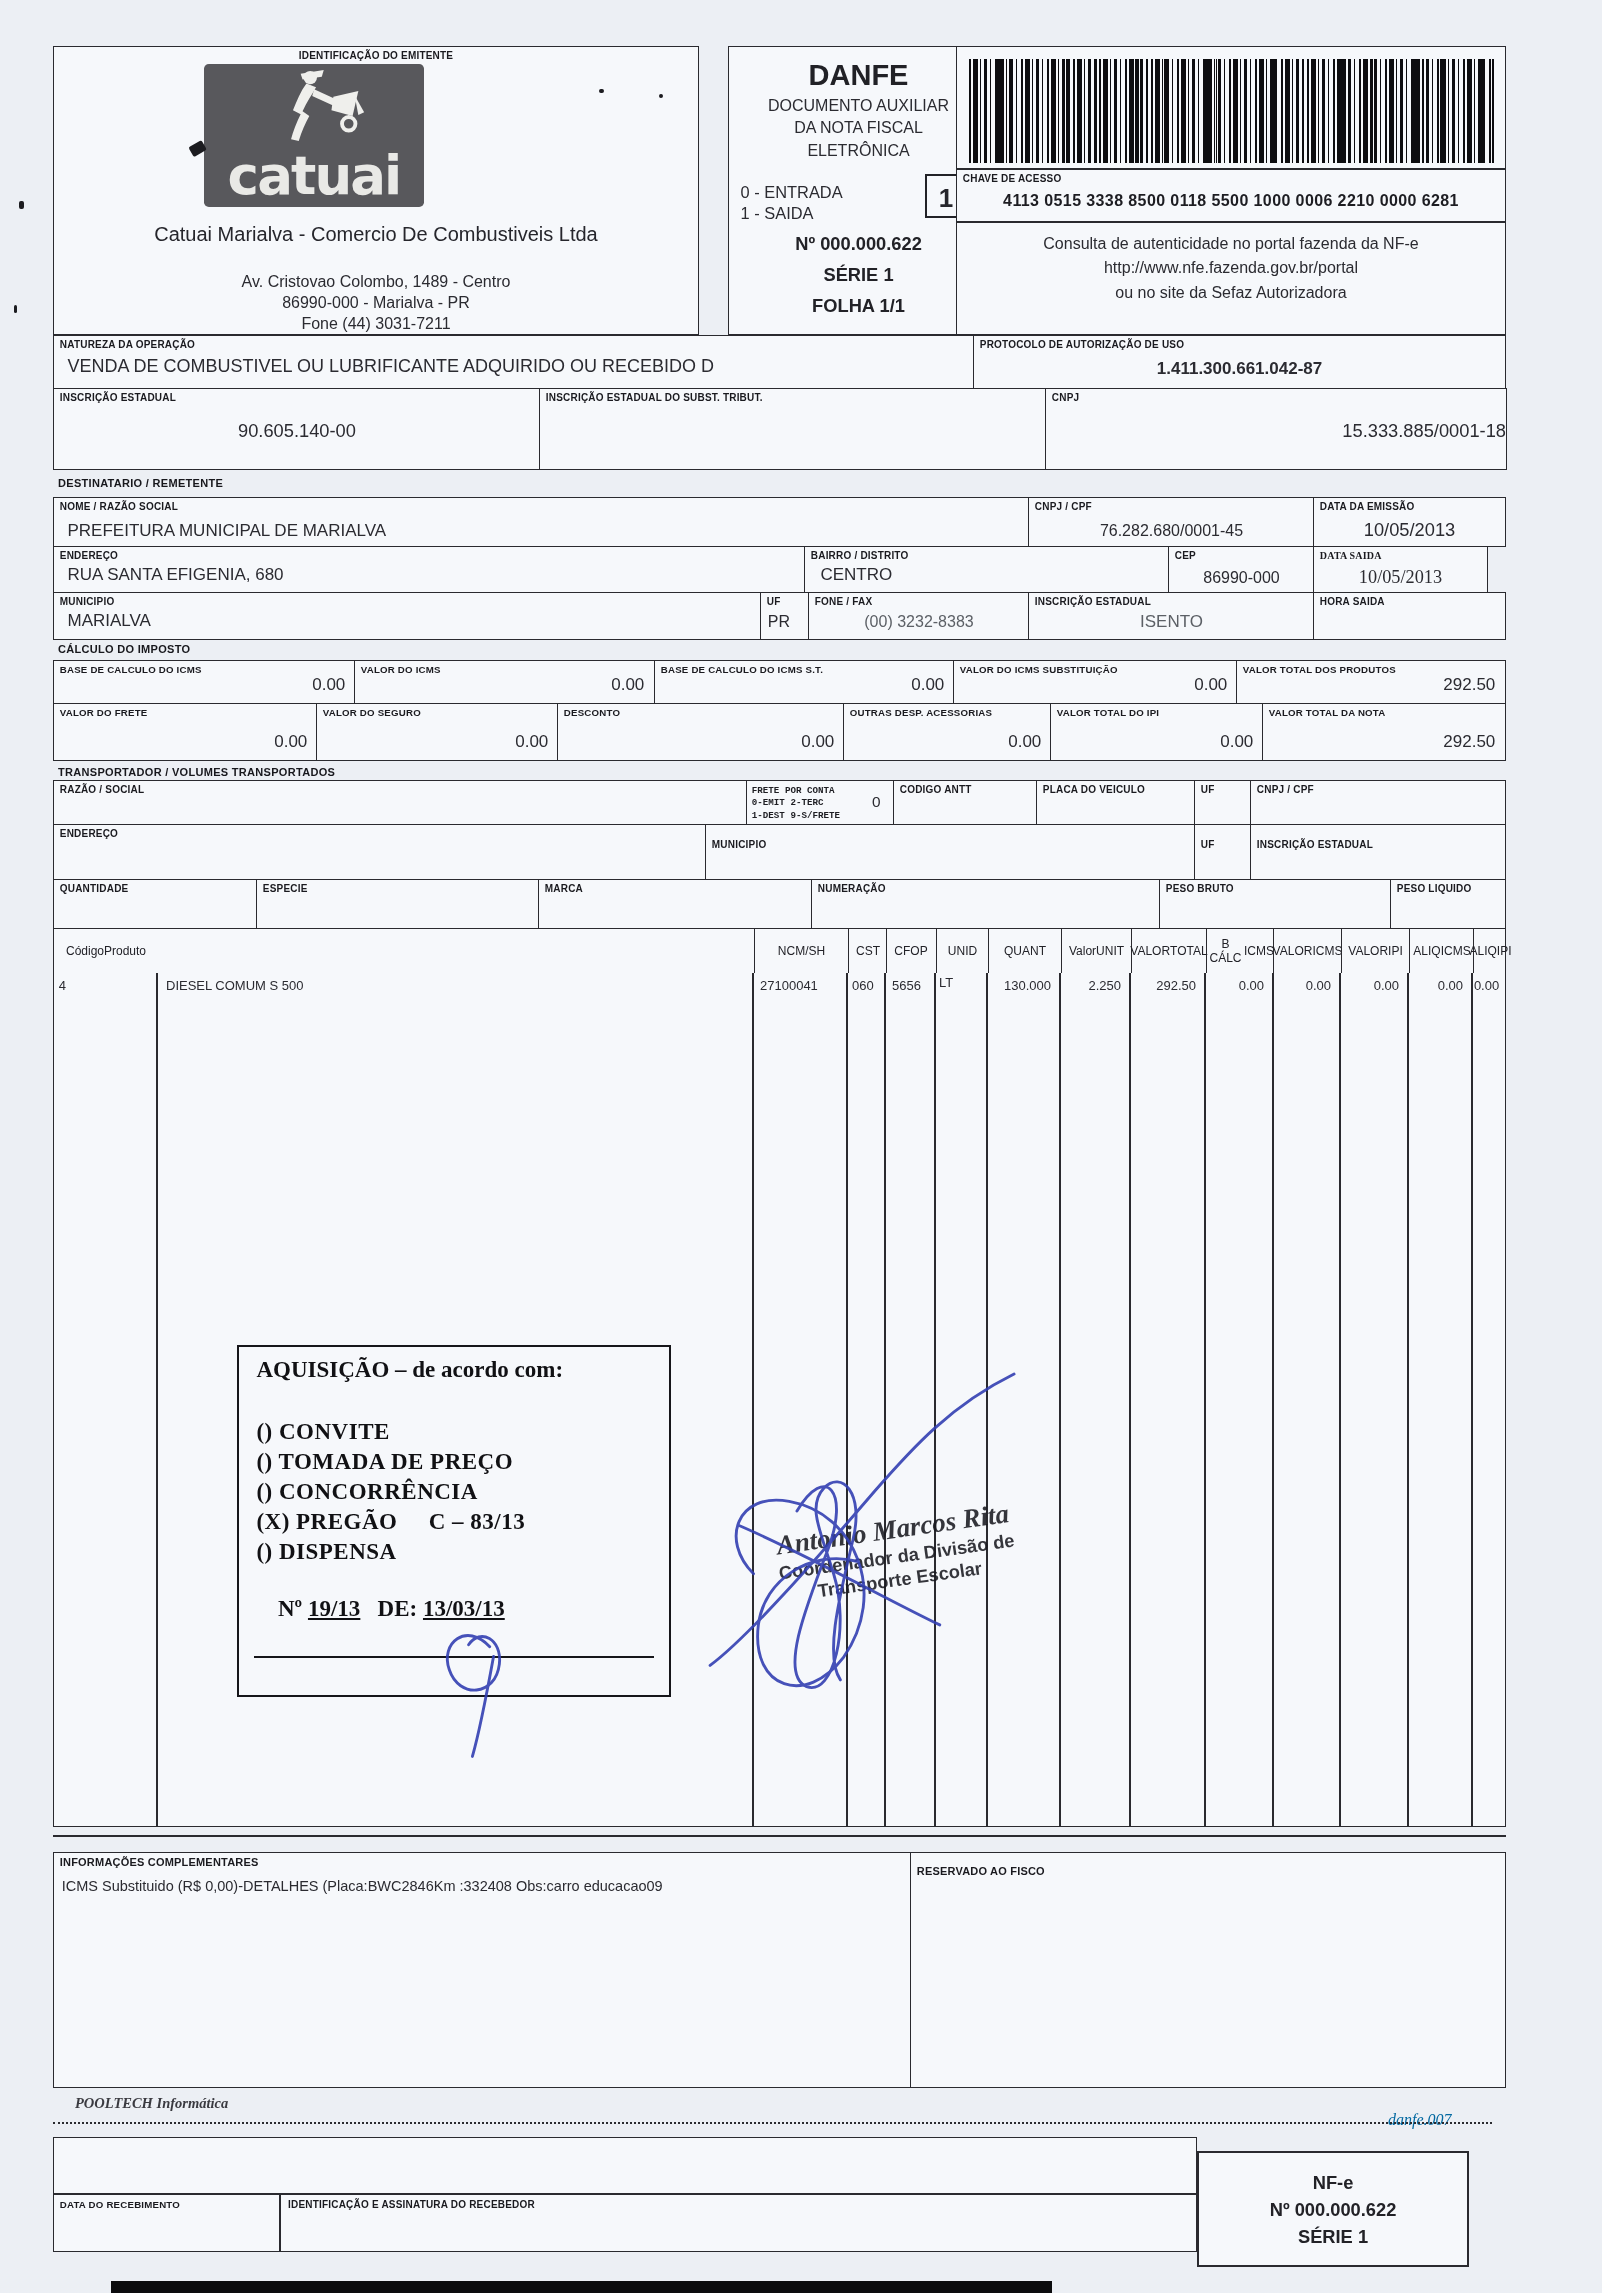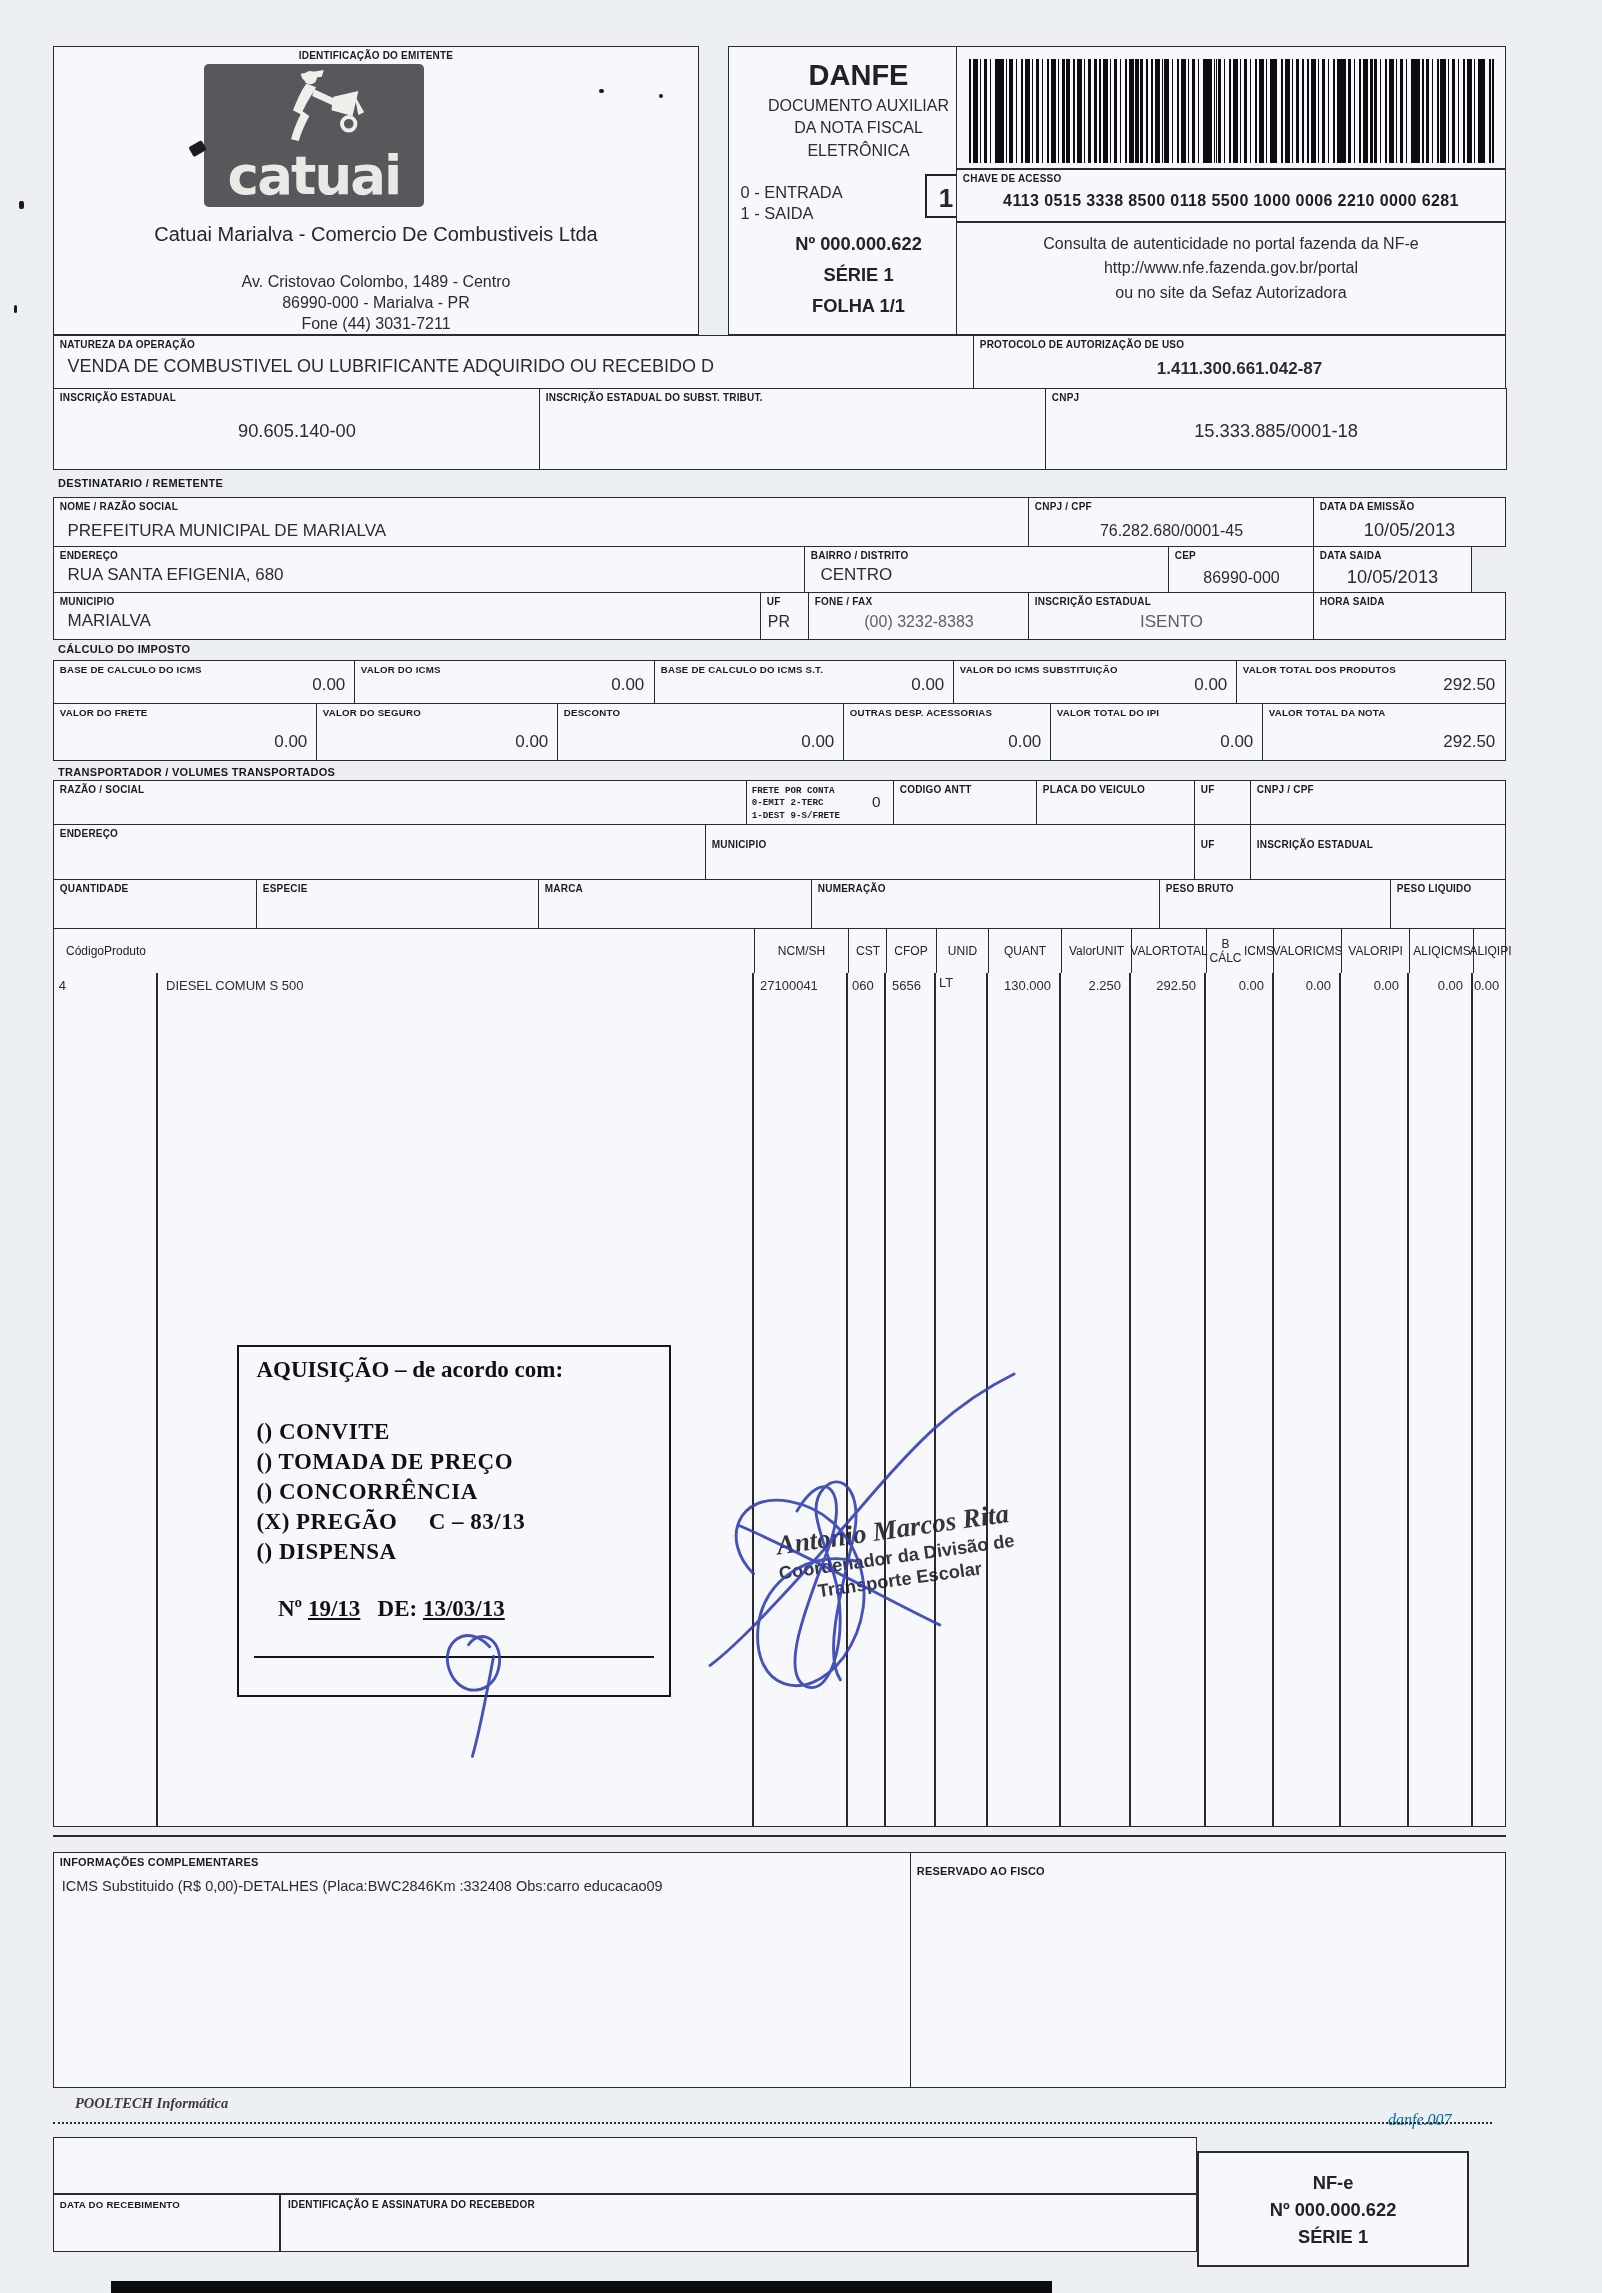--- a/index.html
+++ b/index.html
@@ -127,21 +127,21 @@
 
   <div class="bx" style="left:53px;top:388px;width:488px;height:82px;">
     <span class="l">INSCRIÇÃO ESTADUAL</span>
     <span class="v c" style="top:31px;font-size:18.3px;">90.605.140-00</span>
   </div>
   <div class="bx" style="left:539px;top:388px;width:508px;height:82px;">
     <span class="l">INSCRIÇÃO ESTADUAL DO SUBST. TRIBUT.</span>
   </div>
   <div class="bx" style="left:1045px;top:388px;width:462px;height:82px;">
     <span class="l">CNPJ</span>
-    <span class="v c" style="top:31px;font-size:18.3px;">15.333.885/0001-18</span>
+    <span class="v c" style="top:31px;font-size:18.3px;text-align:right;">15.333.885/0001-18</span>
   </div>
 
   <div class="seclbl" style="left:58px;top:477px;">DESTINATARIO / REMETENTE</div>
 
   <div class="bx" style="left:53px;top:497px;width:977px;height:54px;">
     <span class="l">NOME / RAZÃO SOCIAL</span>
     <span class="v" style="left:13.5px;bottom:8.7px;">PREFEITURA MUNICIPAL DE MARIALVA</span>
   </div>
   <div class="bx" style="left:1028px;top:497px;width:287px;height:50px;">
     <span class="l">CNPJ / CPF</span>
@@ -157,21 +157,21 @@
     <span class="v" style="left:13.5px;bottom:7.7px;">RUA SANTA EFIGENIA, 680</span>
   </div>
   <div class="bx" style="left:804px;top:546px;width:366px;height:48px;">
     <span class="l">BAIRRO / DISTRITO</span>
     <span class="v" style="left:15.4px;bottom:7.7px;">CENTRO</span>
   </div>
   <div class="bx" style="left:1168px;top:546px;width:147px;height:48px;">
     <span class="l">CEP</span>
     <span class="v c" style="bottom:5.8px;font-size:16px;">86990-000</span>
   </div>
-  <div class="bx" style="left:1313px;top:546px;width:159px;height:48px;">
+  <div class="bx" style="left:1313px;top:546px;width:175px;height:48px;font-family:Liberation Serif, serif;">
     <span class="l">DATA SAIDA</span>
     <span class="v c" style="bottom:4.8px;font-size:18.3px;">10/05/2013</span>
   </div>
 
   <div class="bx" style="left:53px;top:592px;width:709px;height:48px;">
     <span class="l">MUNICIPIO</span>
     <span class="v" style="left:13.5px;bottom:7.7px;">MARIALVA</span>
   </div>
   <div class="bx" style="left:760px;top:592px;width:50px;height:48px;">
     <span class="l">UF</span>

